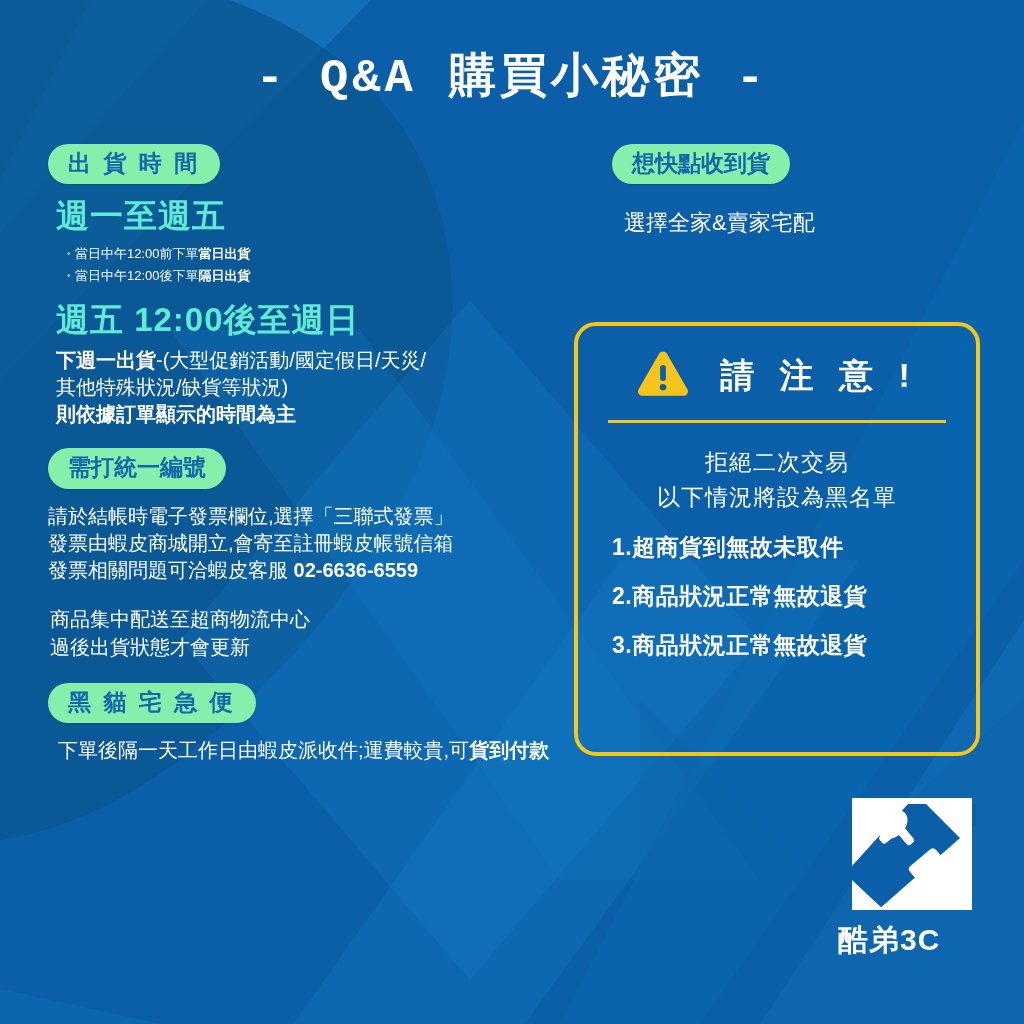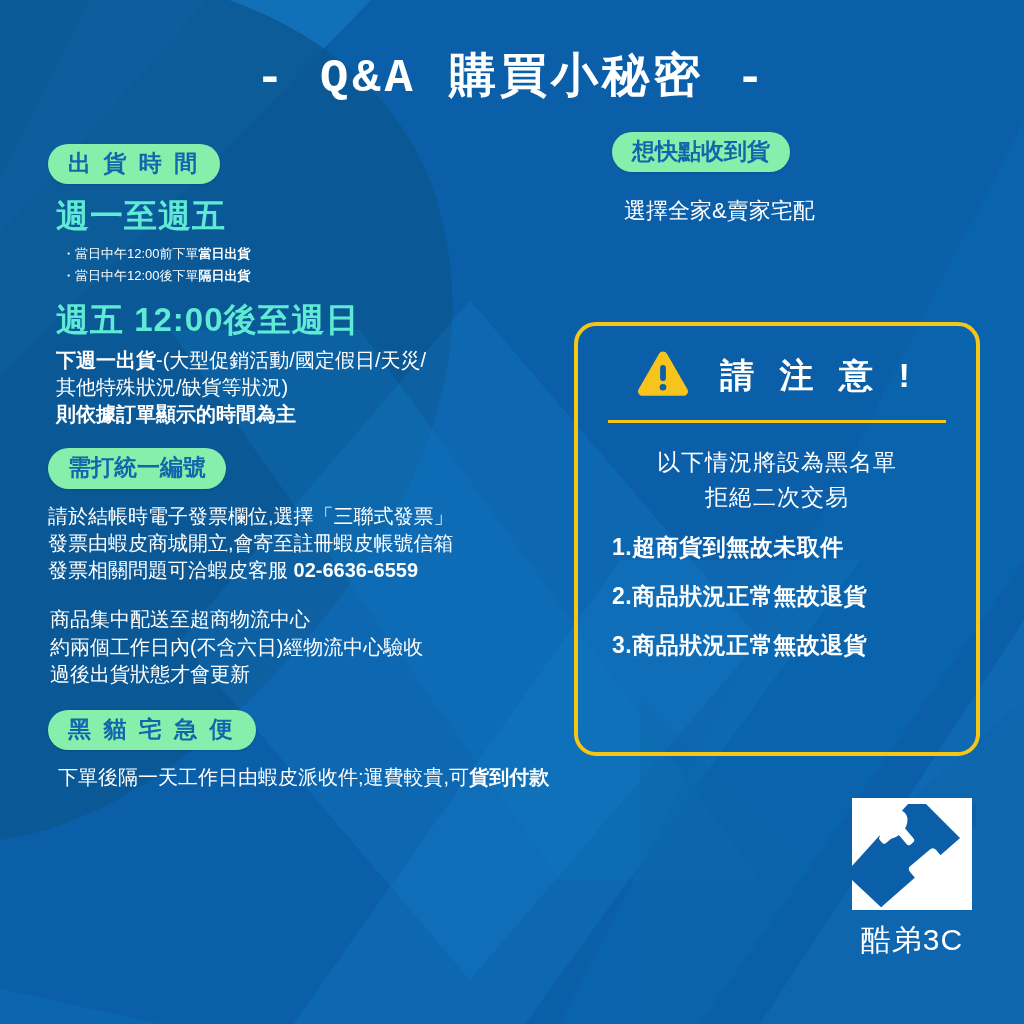--- a/index.html
+++ b/index.html
@@ -39,21 +39,21 @@
   .body-line b{font-weight:bold;}
   .small-line{color:#ffffff;font-size:20px;line-height:1.36;white-space:nowrap;}
 
   
   #left-col{position:absolute;left:48px;top:144px;width:560px;}
   .sec{margin-bottom:6px;}
   .bullets{margin:6px 0 0 14px;}
   .bullets .body-line{margin-bottom:4px;}
 
   
-  #right-col{position:absolute;left:612px;top:132px;width:390px;}
+  #right-col{position:absolute;left:612px;top:144px;width:390px;}
   #warn-box{
     position:absolute;left:574px;top:322px;width:406px;height:434px;
     border:4px solid #f5c518;border-radius:22px;box-sizing:border-box;
   }
   #warn-head{
     display:flex;align-items:center;justify-content:center;
     gap:30px;margin-top:24px;
   }
   #warn-title{
     color:#ffffff;font-size:34px;font-weight:bold;letter-spacing:8px;
@@ -73,22 +73,22 @@
   
   #title{
     position:absolute;left:0;right:0;top:44px;text-align:center;
     color:#ffffff;font-size:47px;font-weight:bold;letter-spacing:4px;font-family:Liberation Mono, monospace;
   }
 
   
   #logo{position:absolute;left:838px;top:794px;width:150px;}
   #logo-mark{width:128px;height:120px;margin-left:10px;}
   #logo-text{
-    color:#ffffff;font-size:30px;font-weight:normal;letter-spacing:1px;
-    margin-top:6px;text-align:center;width:148px;
+    color:#ffffff;font-size:30px;font-weight:bold;letter-spacing:1px;
+    margin-top:6px;text-align:left;width:148px;
   }
 </style>
 </head>
 <body>
 
 <div id="poster">
 
   <div class="bg-layer">
     <svg viewBox="0 0 1024 1024" xmlns="http://www.w3.org/2000/svg">
       <defs>
@@ -155,21 +155,20 @@
         <div class="small-line">發票由蝦皮商城開立,會寄至註冊蝦皮帳號信箱</div>
         <div class="small-line">
           <span>發票相關問題可洽蝦皮客服 </span><b>02-6636-6559</b>
         </div>
       </div>
     </div>
 
     <div class="sec" style="margin-top:22px;">
       <div style="margin:14px 0 0 2px;">
         <div class="small-line">商品集中配送至超商物流中心</div>
-        <div class="small-line">約兩個工作日內(不含六日)經物流中心驗收</div>
         <div class="small-line">過後出貨狀態才會更新</div>
       </div>
     </div>
 
     <div class="sec" style="margin-top:22px;">
       <span class="pill">黑 貓 宅 急 便</span>
       <div style="margin:14px 0 0 10px;">
         <div class="small-line">
           <span>下單後隔一天工作日由蝦皮派收件;運費較貴,可</span><b>貨到付款</b>
         </div>
@@ -190,22 +189,22 @@
         <svg width="54" height="48" viewBox="0 0 54 48" xmlns="http://www.w3.org/2000/svg">
           <path d="M23.2 3.6 L2.6 39.2 a4.4 4.4 0 0 0 3.8 6.6 h41.2 a4.4 4.4 0 0 0 3.8 -6.6 L30.8 3.6 a4.4 4.4 0 0 0 -7.6 0 Z" fill="#f7c41c"></path>
           <rect x="24.1" y="15" width="5.8" height="16" rx="2.9" fill="#0a5fa8"></rect>
           <circle cx="27" cy="37.3" r="3.3" fill="#0a5fa8"></circle>
         </svg>
       </span>
       <span id="warn-title">請 注 意 !</span>
     </div>
     <div id="warn-rule"></div>
     <div style="margin-top:22px;">
+      <div class="warn-sub">拒絕二次交易</div>
       <div class="warn-sub">以下情況將設為黑名單</div>
-      <div class="warn-sub">拒絕二次交易</div>
     </div>
     <div style="margin-top:6px;">
       <div class="warn-item">1.超商貨到無故未取件</div>
       <div class="warn-item">2.商品狀況正常無故退貨</div>
       <div class="warn-item">3.商品狀況正常無故退貨</div>
     </div>
   </div>
 
   <div id="logo">
     <div id="logo-mark">

